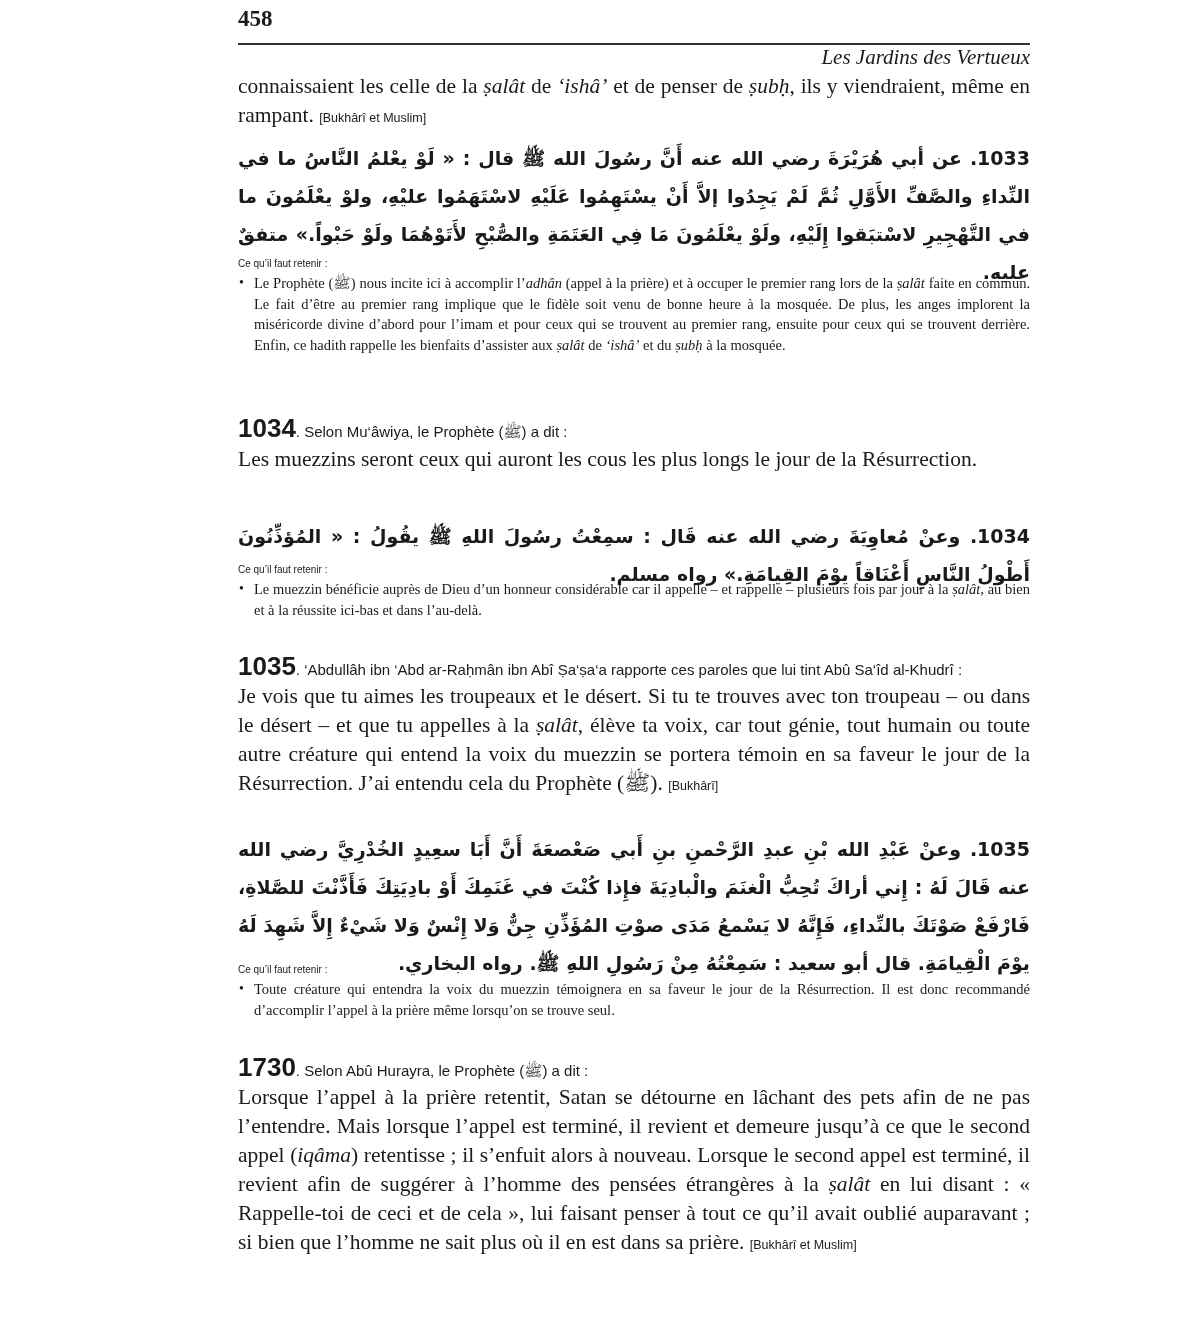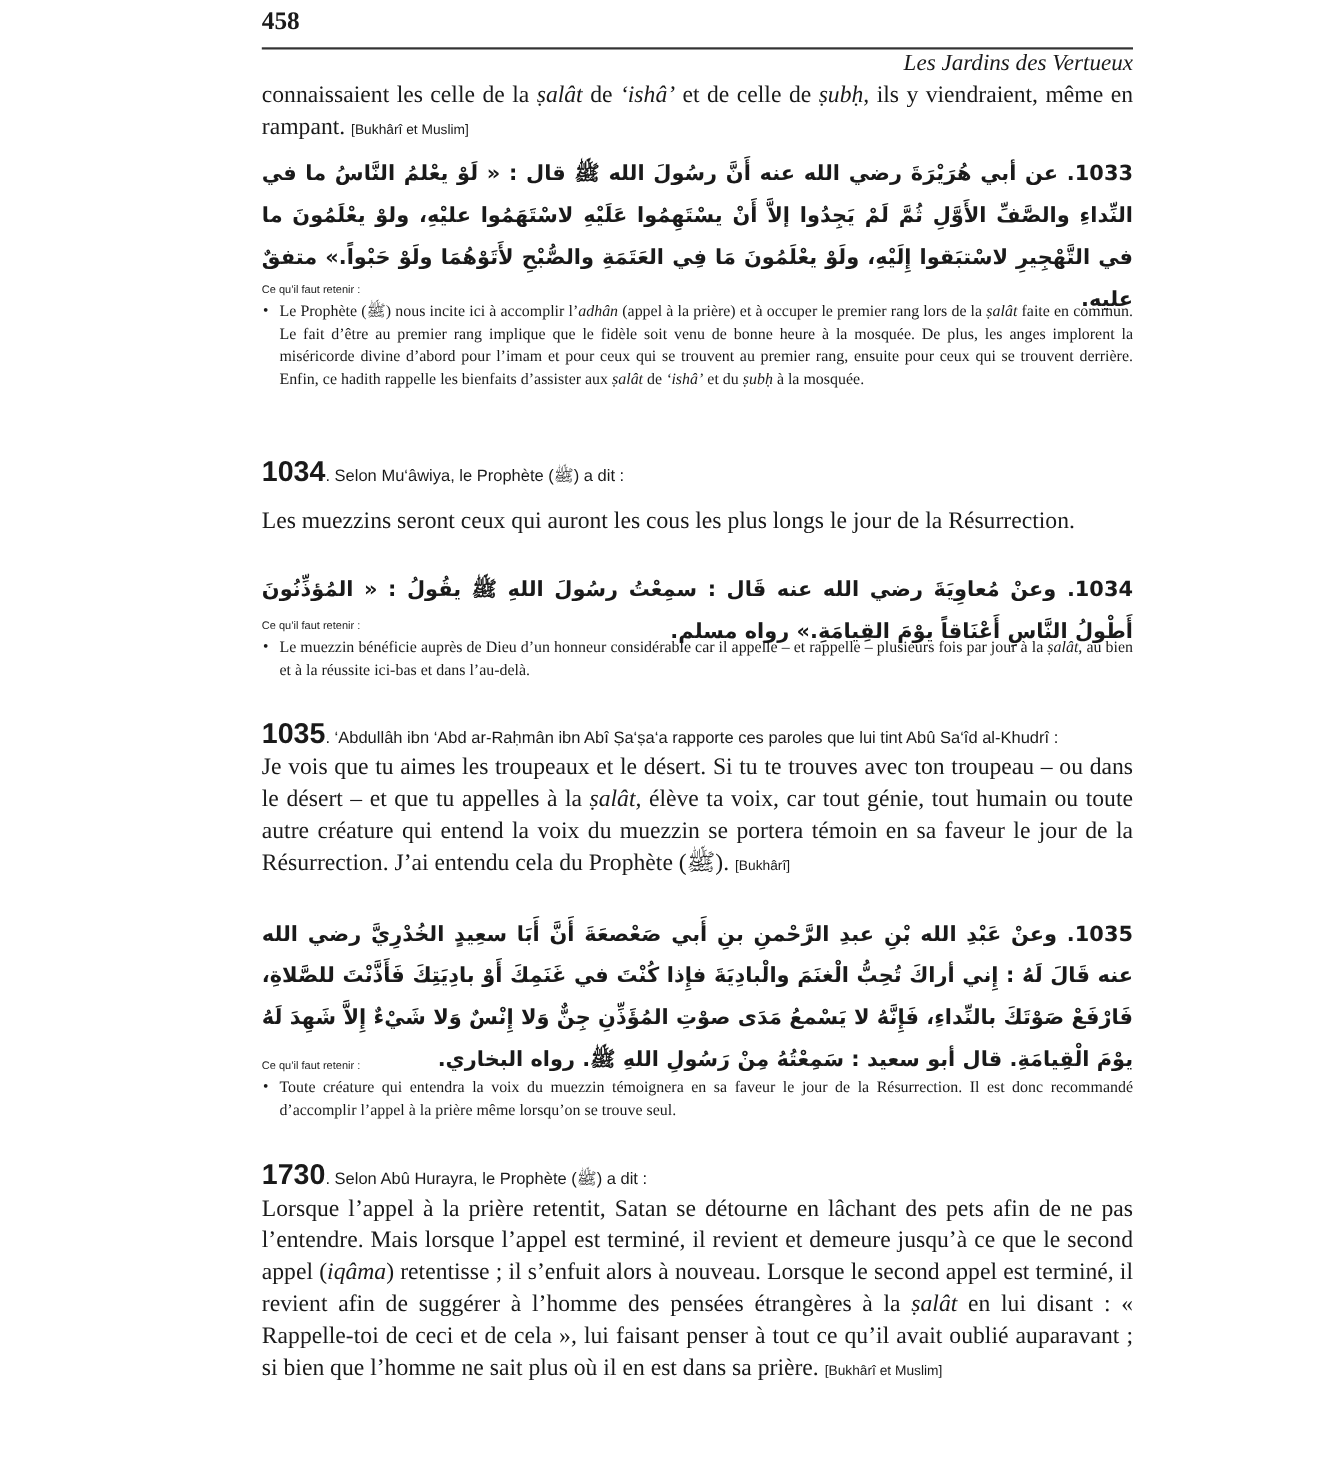--- a/index.html
+++ b/index.html
@@ -28,37 +28,37 @@
 
 <div class="page">
 
   <div class="running-head">
     <span class="page-number serif">458</span>
     <span class="book-title serif">Les Jardins des Vertueux</span>
     <div class="head-rule"></div>
   </div>
 
   <div class="block body-text serif" style="top:72px;">
-    <span>connaissaient les celle de la </span><em>ṣalât</em><span> de </span><em>‘ishâ’</em><span> et de celle de </span><em>ṣubḥ</em><span>, ils y viendraient, même en rampant. </span><span class="ref">[Bukhârî et Muslim]</span>
+    <span>connaissaient les celle de la </span><em>ṣalât</em><span> de </span><em>‘ishâ’</em><span> et de penser de </span><em>ṣubḥ</em><span>, ils y viendraient, même en rampant. </span><span class="ref">[Bukhârî et Muslim]</span>
   </div>
 
   <div class="block arabic" style="top:139px;">1033. عن أبي هُرَيْرَةَ رضي الله عنه أَنَّ رسُولَ الله ﷺ قال : « لَوْ يعْلمُ النَّاسُ ما في النِّداءِ والصَّفِّ الأَوَّلِ ثُمَّ لَمْ يَجِدُوا إلاَّ أَنْ يسْتَهِمُوا عَلَيْهِ لاسْتَهَمُوا عليْهِ، ولوْ يعْلَمُونَ ما في التَّهْجِيرِ لاسْتبَقوا إِلَيْهِ، ولَوْ يعْلَمُونَ مَا فِي العَتَمَةِ والصُّبْحِ لأَتَوْهُمَا ولَوْ حَبْواً.» متفقٌ عليه.</div>
 
   <div class="block" style="top:255px;">
     <div class="retain-title">Ce qu’il faut retenir :</div>
     <div class="bullet serif">
       <span class="bullet-dot">•</span><span>Le Prophète (ﷺ) nous incite ici à accomplir l’</span><em>adhân</em><span> (appel à la prière) et à occuper le premier rang lors de la </span><em>ṣalât</em><span> faite en commun. Le fait d’être au premier rang implique que le fidèle soit venu de bonne heure à la mosquée. De plus, les anges implorent la miséricorde divine d’abord pour l’imam et pour ceux qui se trouvent au premier rang, ensuite pour ceux qui se trouvent derrière. Enfin, ce hadith rappelle les bienfaits d’assister aux </span><em>ṣalât</em><span> de </span><em>‘ishâ’</em><span> et du </span><em>ṣubḥ</em><span> à la mosquée.</span>
     </div>
   </div>
 
   <div class="block" style="top:418px;">
     <div class="hadith-head">
       <span class="hadith-num">1034</span><span>. Selon Mu‘âwiya, le Prophète (ﷺ) a dit :</span>
     </div>
-    <div class="body-text serif" style="margin-top:16px;">Les muezzins seront ceux qui auront les cous les plus longs le jour de la Résurrection.</div>
+    <div class="body-text serif" style="margin-top:3px;">Les muezzins seront ceux qui auront les cous les plus longs le jour de la Résurrection.</div>
   </div>
 
   <div class="block arabic" style="top:517px;">1034. وعنْ مُعاوِيَةَ رضي الله عنه قَال : سمِعْتُ رسُولَ اللهِ ﷺ يقُولُ : « المُؤذِّنُونَ أَطْولُ النَّاسِ أَعْنَاقاً يوْمَ القِيامَةِ.» رواه مسلم.</div>
 
   <div class="block" style="top:561px;">
     <div class="retain-title">Ce qu’il faut retenir :</div>
     <div class="bullet serif">
       <span class="bullet-dot">•</span><span>Le muezzin bénéficie auprès de Dieu d’un honneur considérable car il appelle – et rappelle – plusieurs fois par jour à la </span><em>ṣalât</em><span>, au bien et à la réussite ici-bas et dans l’au-delà.</span>
     </div>
   </div>

